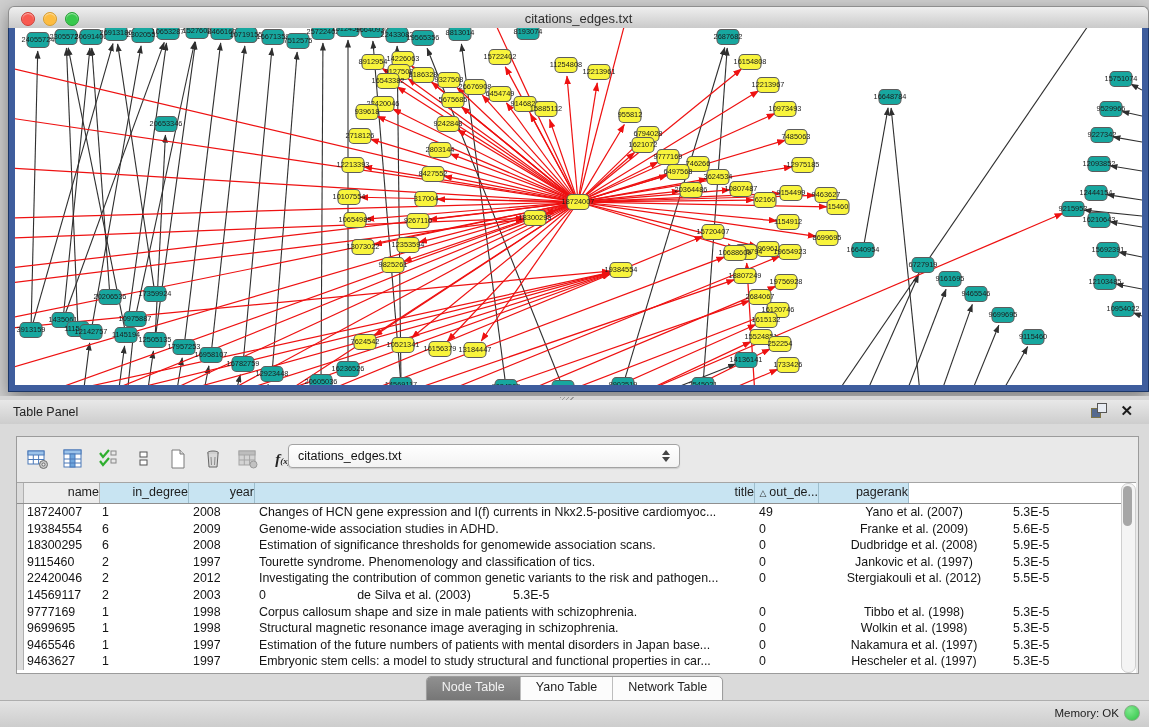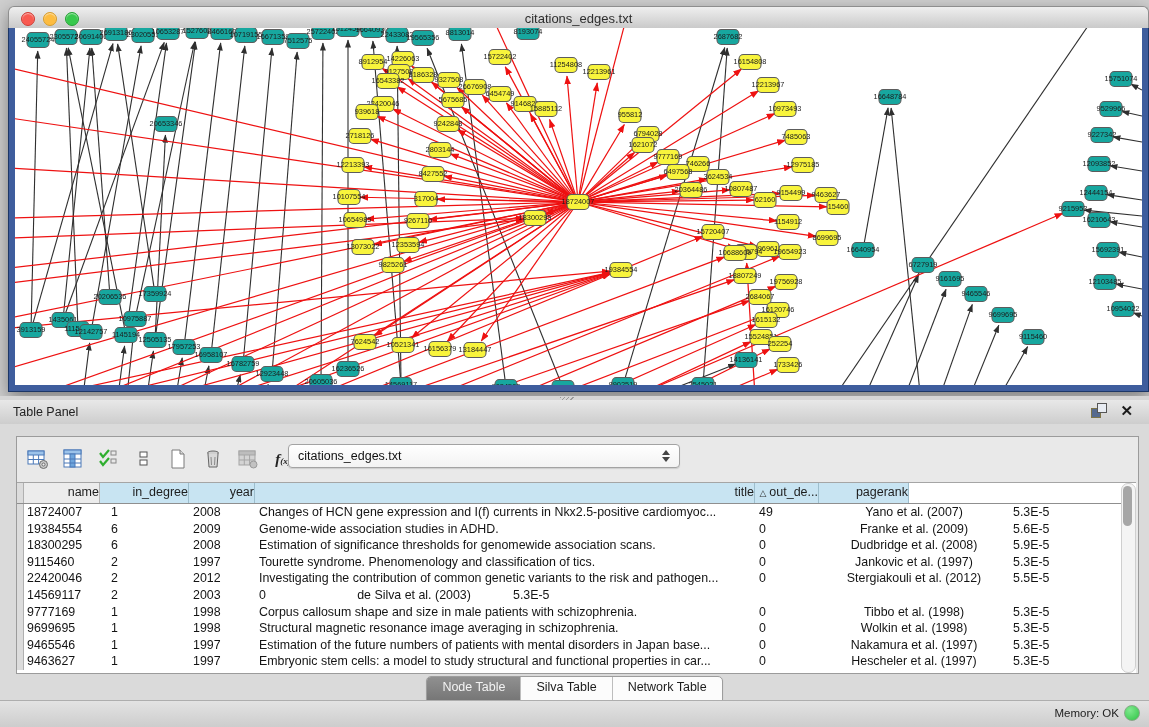--- a/index.html
+++ b/index.html
@@ -65,21 +65,21 @@
   .th{box-sizing:border-box;height:20px;line-height:19px;font-size:12.5px;color:#1d1d1d;
     text-align:right;background:#c8e4f2;border-right:1px solid #9dbecd;
     overflow:hidden;white-space:nowrap;}
   .th.gray{background:#ececec;border-right:1px solid #b5b5b5;}
   .th .sort{font-size:9px;color:#333;margin-right:3px;}
   .tbody{position:absolute;left:0;top:21px;right:0;bottom:0;overflow:hidden;}
   .trow{display:flex;height:16.6px;line-height:16.6px;font-size:12.4px;color:#141414;}
   .td{box-sizing:border-box;padding-left:4px;overflow:hidden;white-space:nowrap;}
   .td.center{text-align:center;padding-left:0;}
   .c0{width:76px;padding-left:3px;}
-  .c1{width:89px;padding-left:11px;}
+  .c1{width:89px;padding-left:2px;}
   .c2{width:66px;padding-left:4px;}
   .c3{width:500px;}
   .c4{width:64px;}
   .c5{width:190px;}
   .c6{width:90px;padding-left:4px;}
   .vscroll{position:absolute;right:2px;top:46px;width:13px;height:188px;
     background:#f4f4f4;border:1px solid #cfcfcf;border-radius:7px;}
   .vthumb{position:absolute;left:1px;top:2px;width:9px;height:40px;background:#a6a6a6;border-radius:5px;}
 
   
@@ -981,21 +981,21 @@
           </div>
       </div>
       <div class="vscroll">
         <div class="vthumb"></div>
       </div>
     </div>
 
     <div class="tabbar">
       <div class="seg" id="tabseg">
           <div class="tab active">Node Table</div>
-          <div class="tab">Silva Table</div>
+          <div class="tab">Yano Table</div>
           <div class="tab">Network Table</div>
         </div>
     </div>
   </div>
 
   <div class="statusbar">
     <span class="mem">Memory: OK</span>
     <span class="memdot"></span>
   </div>
 </div>

